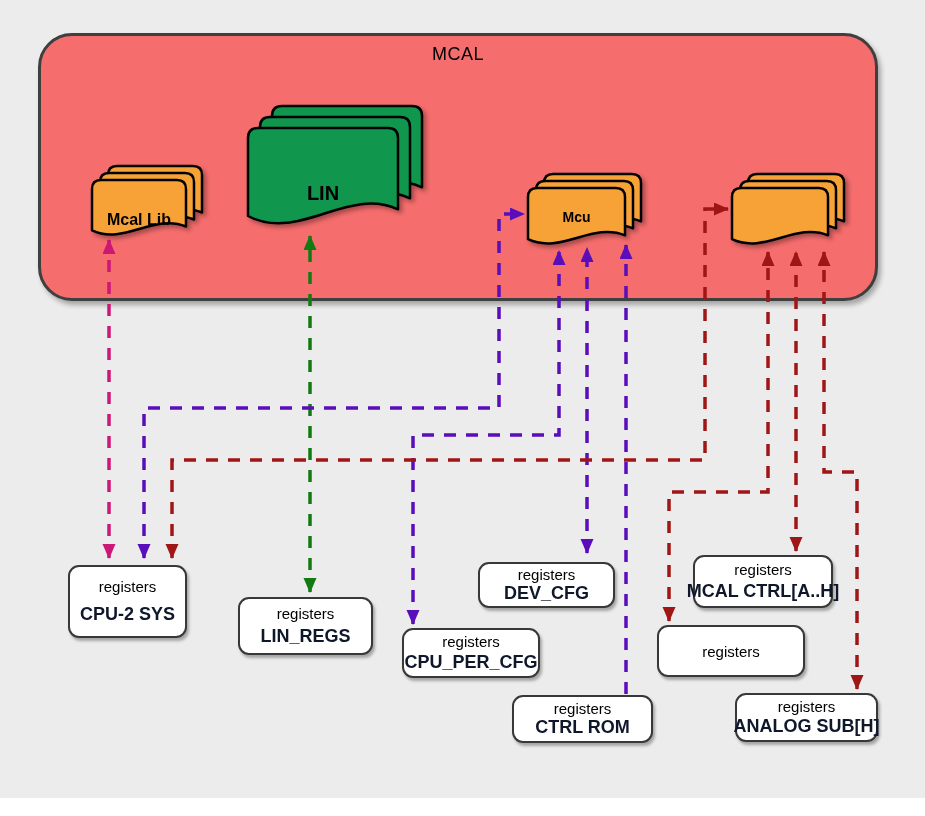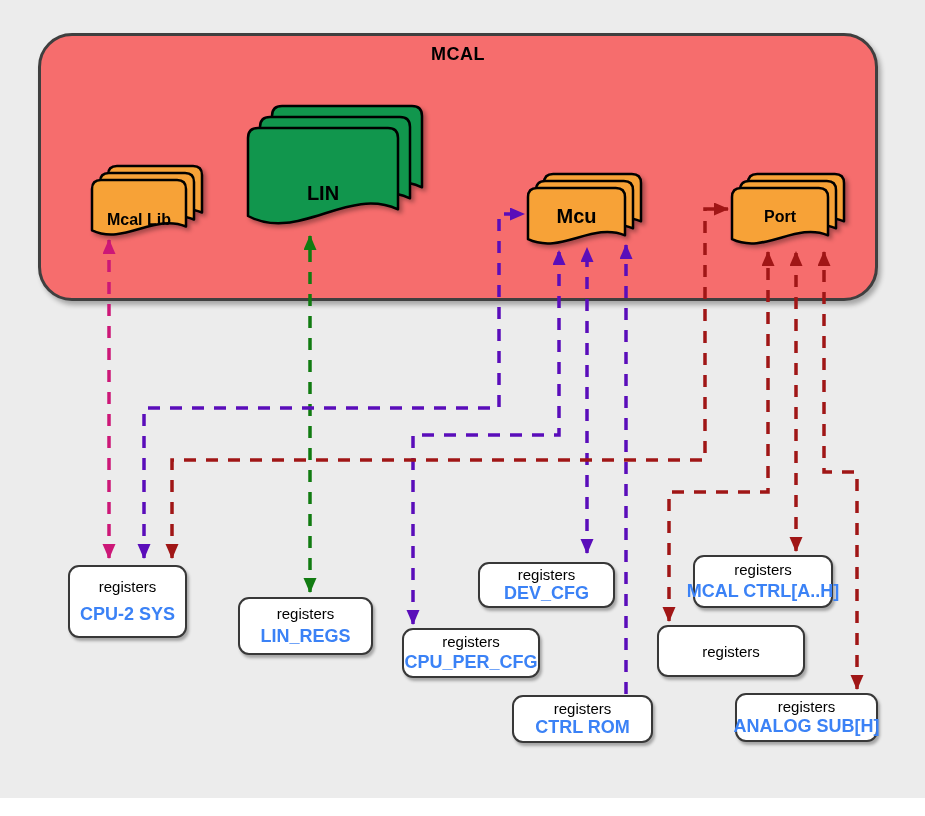--- a/index.html
+++ b/index.html
@@ -1,23 +1,23 @@
 <!DOCTYPE html>
 <html><head>
 <meta charset="utf-8">
 <style>
   html,body{margin:0;padding:0;background:#ffffff;font-family:"Liberation Sans",sans-serif;}
   #canvas{position:absolute;left:0;top:0;width:925px;height:798px;background:#ececec;overflow:visible;}
   .bigbox{position:absolute;border:3px solid #3f3f3f;border-radius:34px;box-shadow:3px 4px 5px rgba(0,0,0,.30);z-index:1;box-sizing:border-box;}
-  .bigtitle{position:absolute;top:8px;left:0;width:100%;text-align:center;font-weight:bold;font-size:18px;color:#000;letter-spacing:.5px;}
+  .bigtitle{position:absolute;top:8px;left:0;width:100%;text-align:center;font-weight:normal;font-size:18px;color:#000;letter-spacing:.5px;}
   .docsvg{position:absolute;z-index:3;overflow:visible;filter:drop-shadow(3px 3px 2px rgba(0,0,0,.32));}
   .doclabel{position:absolute;z-index:4;display:flex;align-items:center;justify-content:center;font-weight:bold;color:#000;pointer-events:none;}
   .reg{position:absolute;z-index:3;background:#ffffff;border:2px solid #383838;border-radius:11px;box-shadow:2px 3px 3px rgba(0,0,0,.30);display:flex;flex-direction:column;align-items:center;justify-content:space-evenly;text-align:center;box-sizing:border-box;padding:2px 0;}
   .rlabel{font-size:15px;color:#000;}
-  .rname{font-size:18px;font-weight:bold;color:#3b82f6;white-space:nowrap;}
+  .rname{font-size:18px;font-weight:bold;color:#0f172a;white-space:nowrap;}
   #connectors{position:absolute;left:0;top:0;z-index:2;pointer-events:none;}
 </style>
 </head>
 <body>
 
 <div id="canvas">
   <div id="mcal" class="bigbox" style="left: 38px; top: 33px; width: 840px; height: 268px; background: rgb(246, 109, 109); border-color: rgb(63, 63, 63);">
     <div class="bigtitle">MCAL</div>
   </div>
   <svg id="connectors" width="925" height="816">
@@ -68,27 +68,26 @@
       <path d="M 28 92.004 L 28 14 Q 28 4 38 4 L 168 4 Q 178 4 178 14 L 178 85.34 C 127 62.016 79 118.66 28 92.004 Z" fill="#11964d" stroke="#000000" stroke-width="2.5" stroke-linejoin="round"></path>
       <path d="M 16 103.004 L 16 25 Q 16 15 26 15 L 156 15 Q 166 15 166 25 L 166 96.34 C 115 73.01599999999999 67 129.66 16 103.004 Z" fill="#11964d" stroke="#000000" stroke-width="2.5" stroke-linejoin="round"></path>
       <path d="M 4 114.004 L 4 36 Q 4 26 14 26 L 144 26 Q 154 26 154 36 L 154 107.34 C 103 84.01599999999999 55.00000000000001 140.66 4 114.004 Z" fill="#11964d" stroke="#000000" stroke-width="2.5" stroke-linejoin="round"></path>
     </svg>
     <div class="doclabel" style="left: 248px; top: 128px; width: 150px; height: 98px; font-size: 20px; margin-top: 16px;">LIN</div>
     <svg class="docsvg" width="121" height="89" style="left: 524px; top: 170px;">
       <path d="M 20 55.186 L 20 13.120000000000001 Q 20 4 29.12 4 L 107.88 4 Q 117 4 117 13.120000000000001 L 117 51.31 C 84.02 37.744 52.980000000000004 70.69 20 55.186 Z" fill="#f7a237" stroke="#000000" stroke-width="2.5" stroke-linejoin="round"></path>
       <path d="M 12 62.186 L 12 20.12 Q 12 11 21.12 11 L 99.88 11 Q 109 11 109 20.12 L 109 58.31 C 76.02 44.744 44.980000000000004 77.69 12 62.186 Z" fill="#f7a237" stroke="#000000" stroke-width="2.5" stroke-linejoin="round"></path>
       <path d="M 4 69.18599999999999 L 4 27.12 Q 4 18 13.120000000000001 18 L 91.88 18 Q 101 18 101 27.12 L 101 65.31 C 68.02 51.744 36.980000000000004 84.69 4 69.18599999999999 Z" fill="#f7a237" stroke="#000000" stroke-width="2.5" stroke-linejoin="round"></path>
     </svg>
-    <div class="doclabel" style="left: 528px; top: 188px; width: 97px; height: 57px; font-size: 20px;">Mcu</div>
+    <div class="doclabel" style="left: 528px; top: 188px; width: 97px; height: 57px; font-size: 14px;">Mcu</div>
     <svg class="docsvg" width="120" height="89" style="left: 728px; top: 170px;">
       <path d="M 20 55.186 L 20 13.120000000000001 Q 20 4 29.12 4 L 106.88 4 Q 116 4 116 13.120000000000001 L 116 51.31 C 83.36 37.744 52.64 70.69 20 55.186 Z" fill="#f7a237" stroke="#000000" stroke-width="2.5" stroke-linejoin="round"></path>
       <path d="M 12 62.186 L 12 20.12 Q 12 11 21.12 11 L 98.88 11 Q 108 11 108 20.12 L 108 58.31 C 75.36 44.744 44.64 77.69 12 62.186 Z" fill="#f7a237" stroke="#000000" stroke-width="2.5" stroke-linejoin="round"></path>
       <path d="M 4 69.18599999999999 L 4 27.12 Q 4 18 13.120000000000001 18 L 90.88 18 Q 100 18 100 27.12 L 100 65.31 C 67.36 51.744 36.64 84.69 4 69.18599999999999 Z" fill="#f7a237" stroke="#000000" stroke-width="2.5" stroke-linejoin="round"></path>
     </svg>
-    <div class="doclabel" style="left: 732px; top: 188px; width: 96px; height: 57px; font-size: 16px;">Port</div>
     <div class="reg" style="left: 68px; top: 565px; width: 119px; height: 73px;">
       <span class="rlabel">registers</span>
       <span class="rname">CPU-2 SYS</span>
     </div>
     <div class="reg" style="left: 238px; top: 597px; width: 135px; height: 58px;">
       <span class="rlabel">registers</span>
       <span class="rname">LIN_REGS</span>
     </div>
     <div class="reg" style="left: 402px; top: 628px; width: 138px; height: 50px;">
       <span class="rlabel">registers</span>

